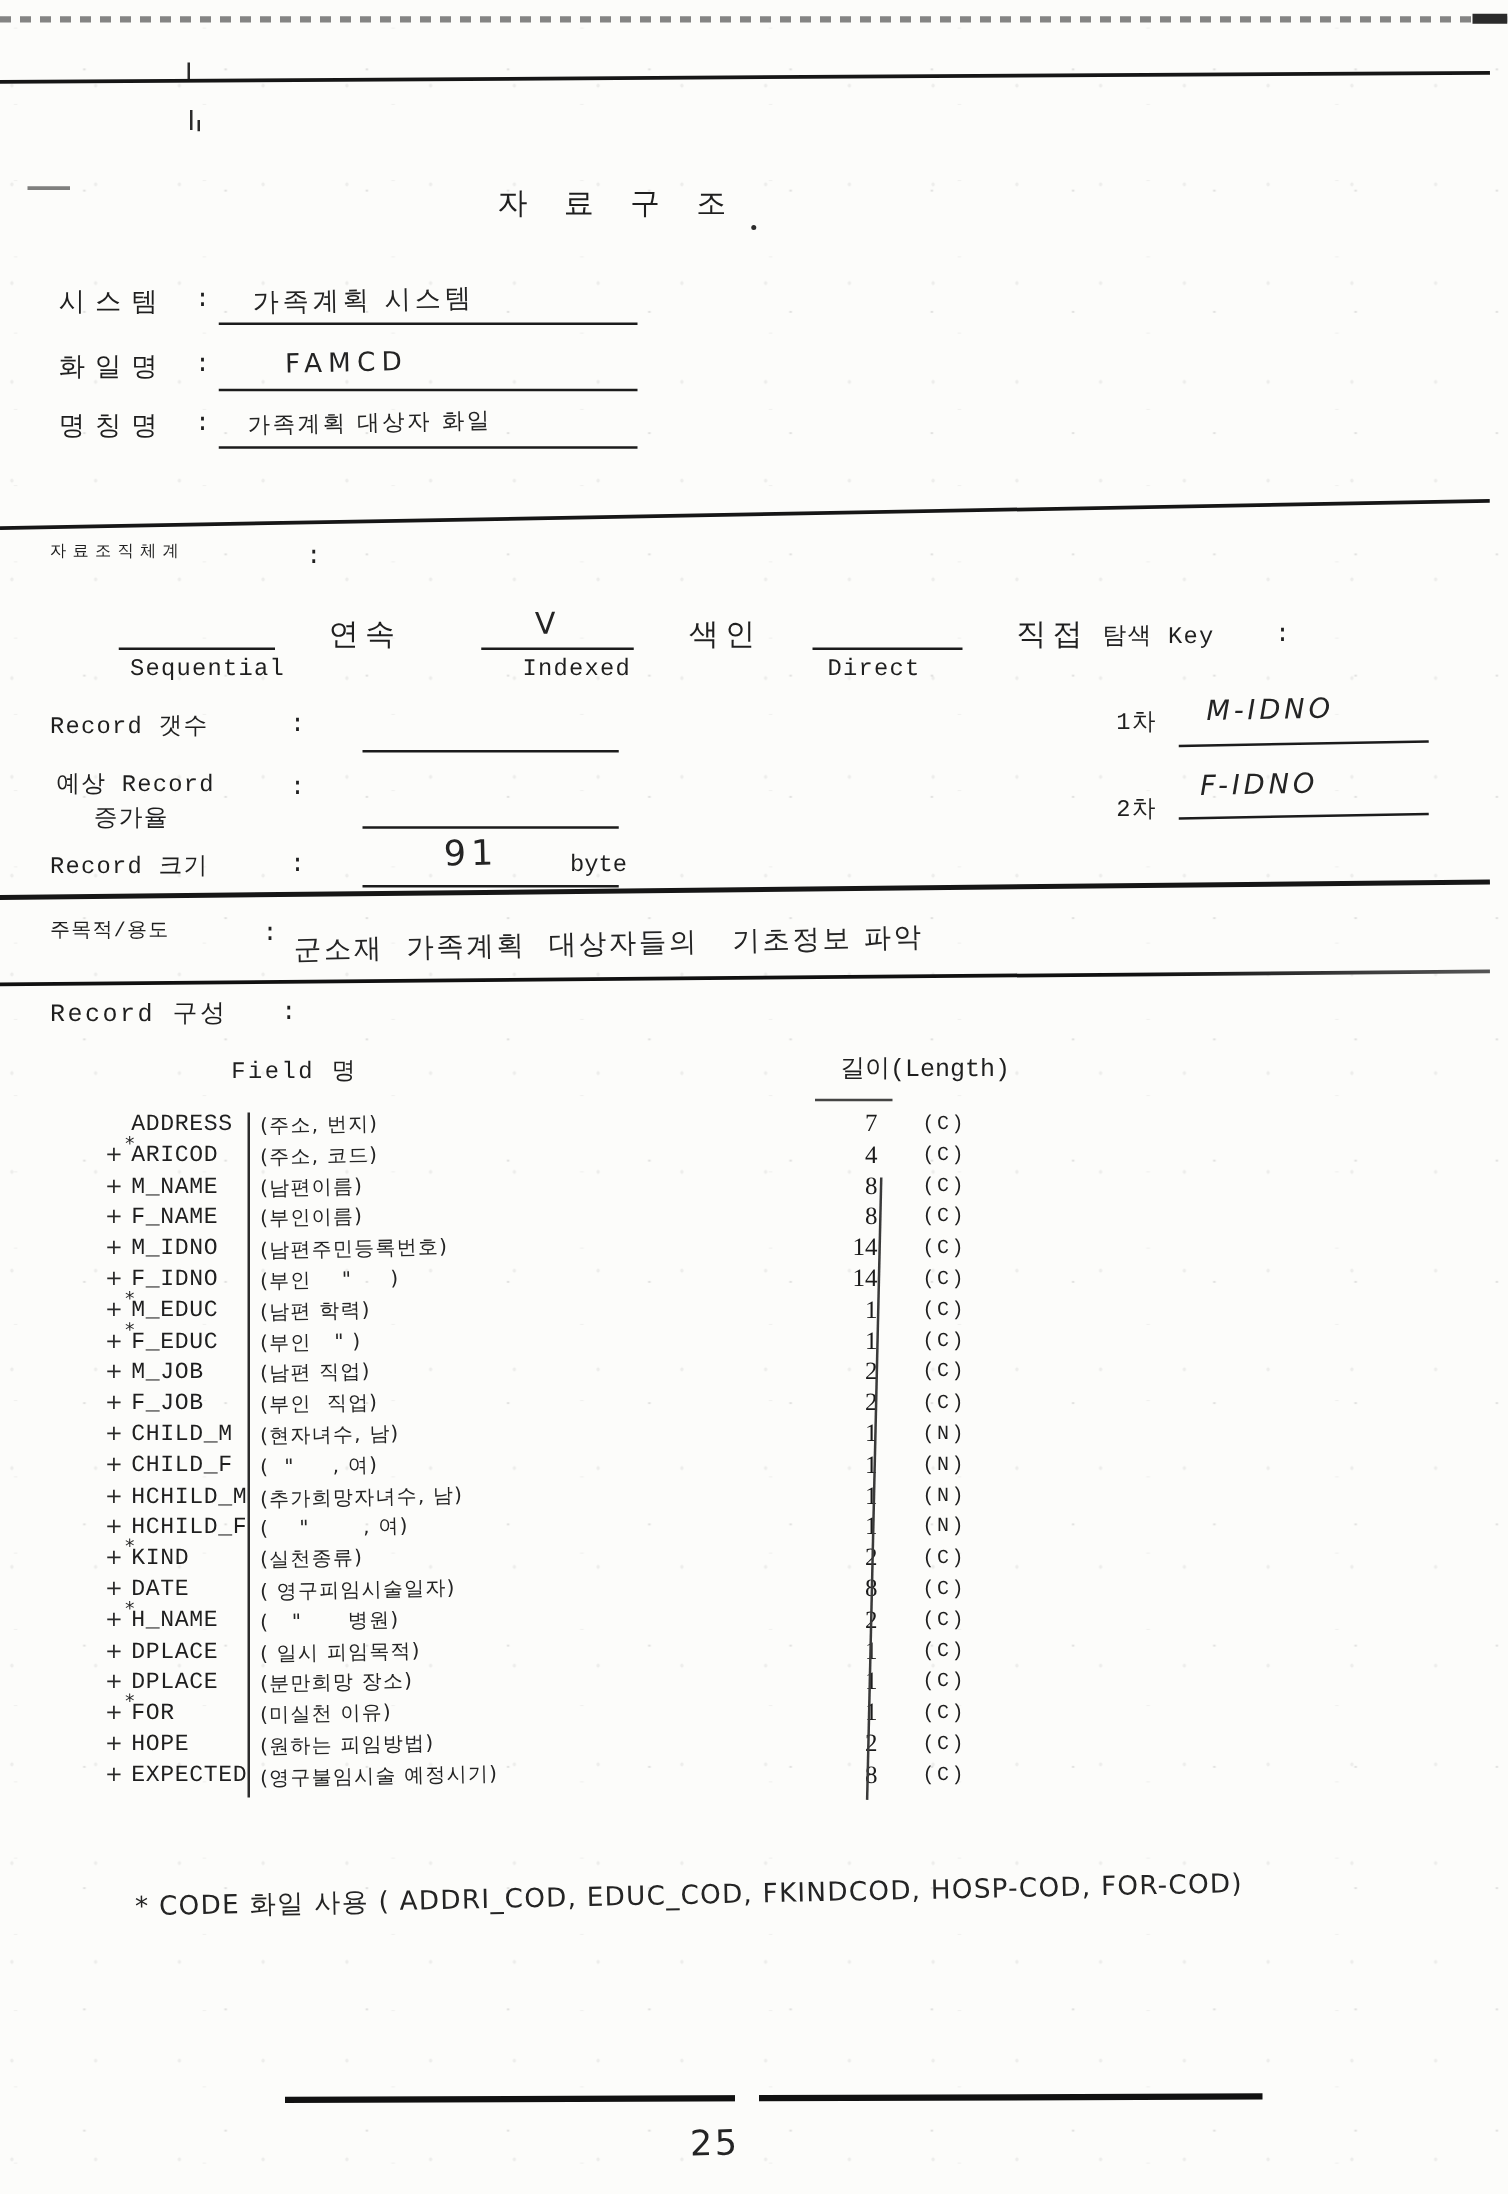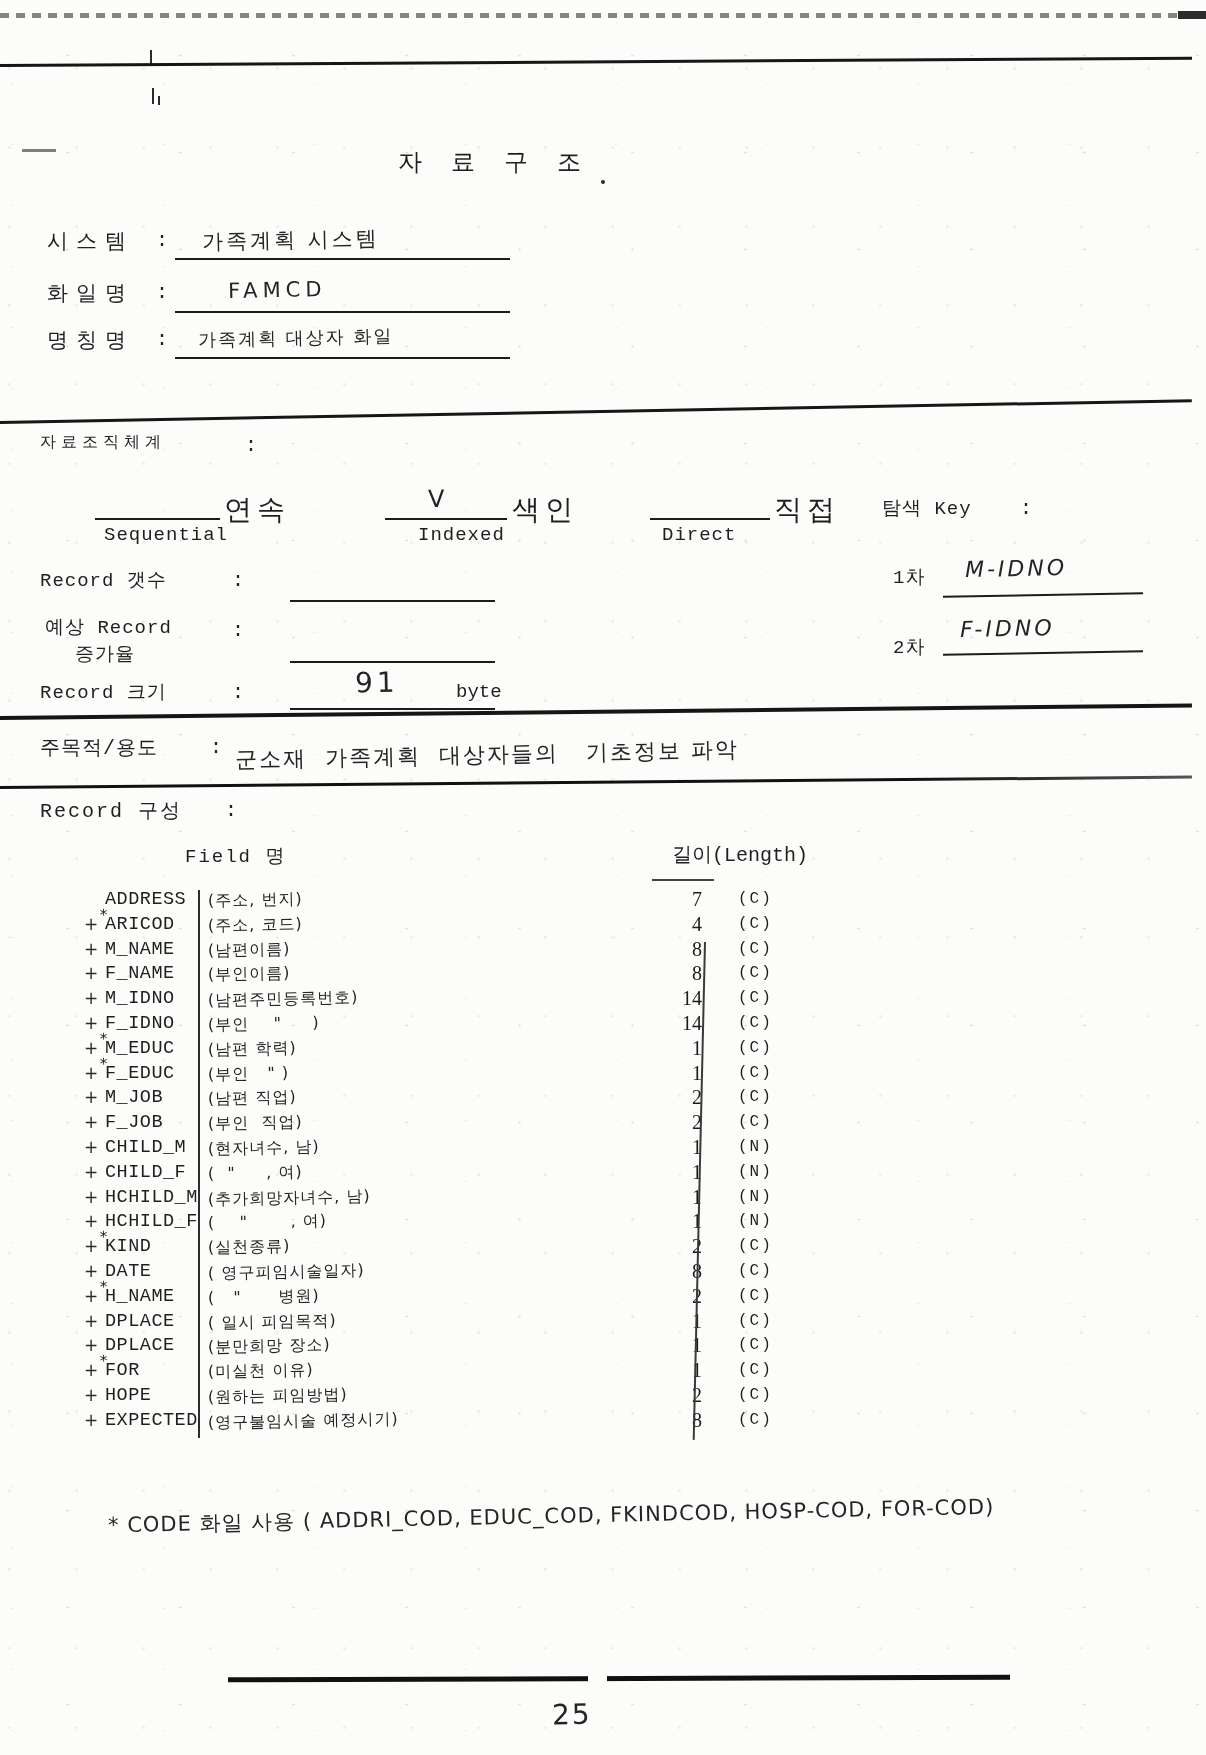--- a/index.html
+++ b/index.html
@@ -18,21 +18,21 @@
   .abs{position:absolute;}
   .print{font-family:"Liberation Mono","DejaVu Sans Mono",monospace;color:#1f1f1f;}
   .hw{font-family:"DejaVu Sans",sans-serif;color:#242424;transform:rotate(-1.2deg);}
   .rule{background:#161616;}
   .uline{border-bottom:2.5px solid #1c1c1c;height:0;}
   
   .flabel{font-size:21px;letter-spacing:8px;}
   .colon{font-size:20px;}
   .fval{font-size:21px;letter-spacing:3px;}
   
-  .optk{font-size:28px;letter-spacing:5px;}
+  .optk{font-size:24px;letter-spacing:5px;margin-left:39px;}
   .opte{font-size:19px;letter-spacing:1px;text-align:right;}
   
   .rlabel{font-size:19px;letter-spacing:1px;}
   
   #field-rows{position:absolute;left:0;top:888px;width:1206px;}
   .trow{position:relative;height:24.8px;}
   .trow .plus{position:absolute;left:84px;top:1px;font-size:17px;font-family:"DejaVu Sans",sans-serif;color:#2a2a2a;}
   .trow .star{position:absolute;left:100px;top:-7px;font-size:15px;}
   .trow .fname{position:absolute;left:105px;top:1px;font-size:18.5px;letter-spacing:.5px;}
   .trow .fdesc{position:absolute;left:208px;top:2px;font-size:16px;white-space:pre;letter-spacing:1px;}
@@ -66,21 +66,21 @@
 <div class="abs hw fval" style="left:228px;top:278px;letter-spacing:5px;">FAMCD</div>
 <div class="abs uline" style="left:175px;top:311px;width:335px;"></div>
 
 <div class="abs print flabel" style="left:47px;top:326px;">명칭명</div>
 <div class="abs print colon" style="left:156px;top:328px;">:</div>
 <div class="abs hw" style="left:198px;top:326px;font-size:18px;letter-spacing:2px;">가족계획 대상자 화일</div>
 <div class="abs uline" style="left:175px;top:357px;width:335px;"></div>
 
 <div class="abs rule" style="left:0;top:421px;width:1192px;height:3px;transform:rotate(-1.05deg);transform-origin:left center;"></div>
 
-<div class="abs print" style="left:40px;top:432px;font-size:16px;letter-spacing:5px;">자료조직체계</div>
+<div class="abs print" style="left:40px;top:432px;font-size:13px;letter-spacing:5px;">자료조직체계</div>
 <div class="abs print colon" style="left:245px;top:434px;">:</div>
 
 <div class="abs uline" style="left:95px;top:518px;width:125px;"></div>
 <div class="abs print optk" style="left:224px;top:491px;">연속</div>
 <div class="abs print opte" style="left:104px;top:524px;">Sequential</div>
 
 <div class="abs hw" style="left:428px;top:485px;font-size:24px;">V</div>
 <div class="abs uline" style="left:385px;top:518px;width:122px;"></div>
 <div class="abs print optk" style="left:512px;top:491px;">색인</div>
 <div class="abs print opte" style="left:418px;top:524px;">Indexed</div>
@@ -110,21 +110,21 @@
 <div class="abs uline" style="left:943px;top:652px;width:200px;transform:rotate(-1deg);"></div>
 
 <div class="abs print rlabel" style="left:40px;top:679px;">Record 크기</div>
 <div class="abs print colon" style="left:232px;top:681px;">:</div>
 <div class="abs hw" style="left:355px;top:666px;font-size:28px;letter-spacing:4px;">91</div>
 <div class="abs uline" style="left:290px;top:708px;width:205px;"></div>
 <div class="abs print" style="left:456px;top:681px;font-size:19px;">byte</div>
 
 <div class="abs rule" style="left:0;top:716px;width:1192px;height:4px;transform:rotate(-0.6deg);transform-origin:left center;"></div>
 
-<div class="abs print" style="left:40px;top:734px;font-size:20px;letter-spacing:1px;">주목적/용도</div>
+<div class="abs print" style="left:40px;top:734px;font-size:16px;letter-spacing:1px;">주목적/용도</div>
 <div class="abs print colon" style="left:210px;top:736px;">:</div>
 <div class="abs hw" style="left:235px;top:740px;font-size:22px;letter-spacing:2px;white-space:pre;">군소재  가족계획  대상자들의   기초정보 파악</div>
 
 <div class="abs rule" style="left:0;top:786px;width:1192px;height:3px;transform:rotate(-0.5deg);transform-origin:left center;
             background:linear-gradient(90deg,#111 0 77%,#555 100%);"></div>
 
 <div class="abs print" style="left:40px;top:797px;font-size:20px;letter-spacing:2px;">Record 구성</div>
 <div class="abs print colon" style="left:225px;top:799px;">:</div>
 
 <div class="abs print" style="left:185px;top:843px;font-size:19px;letter-spacing:2px;">Field 명</div>

